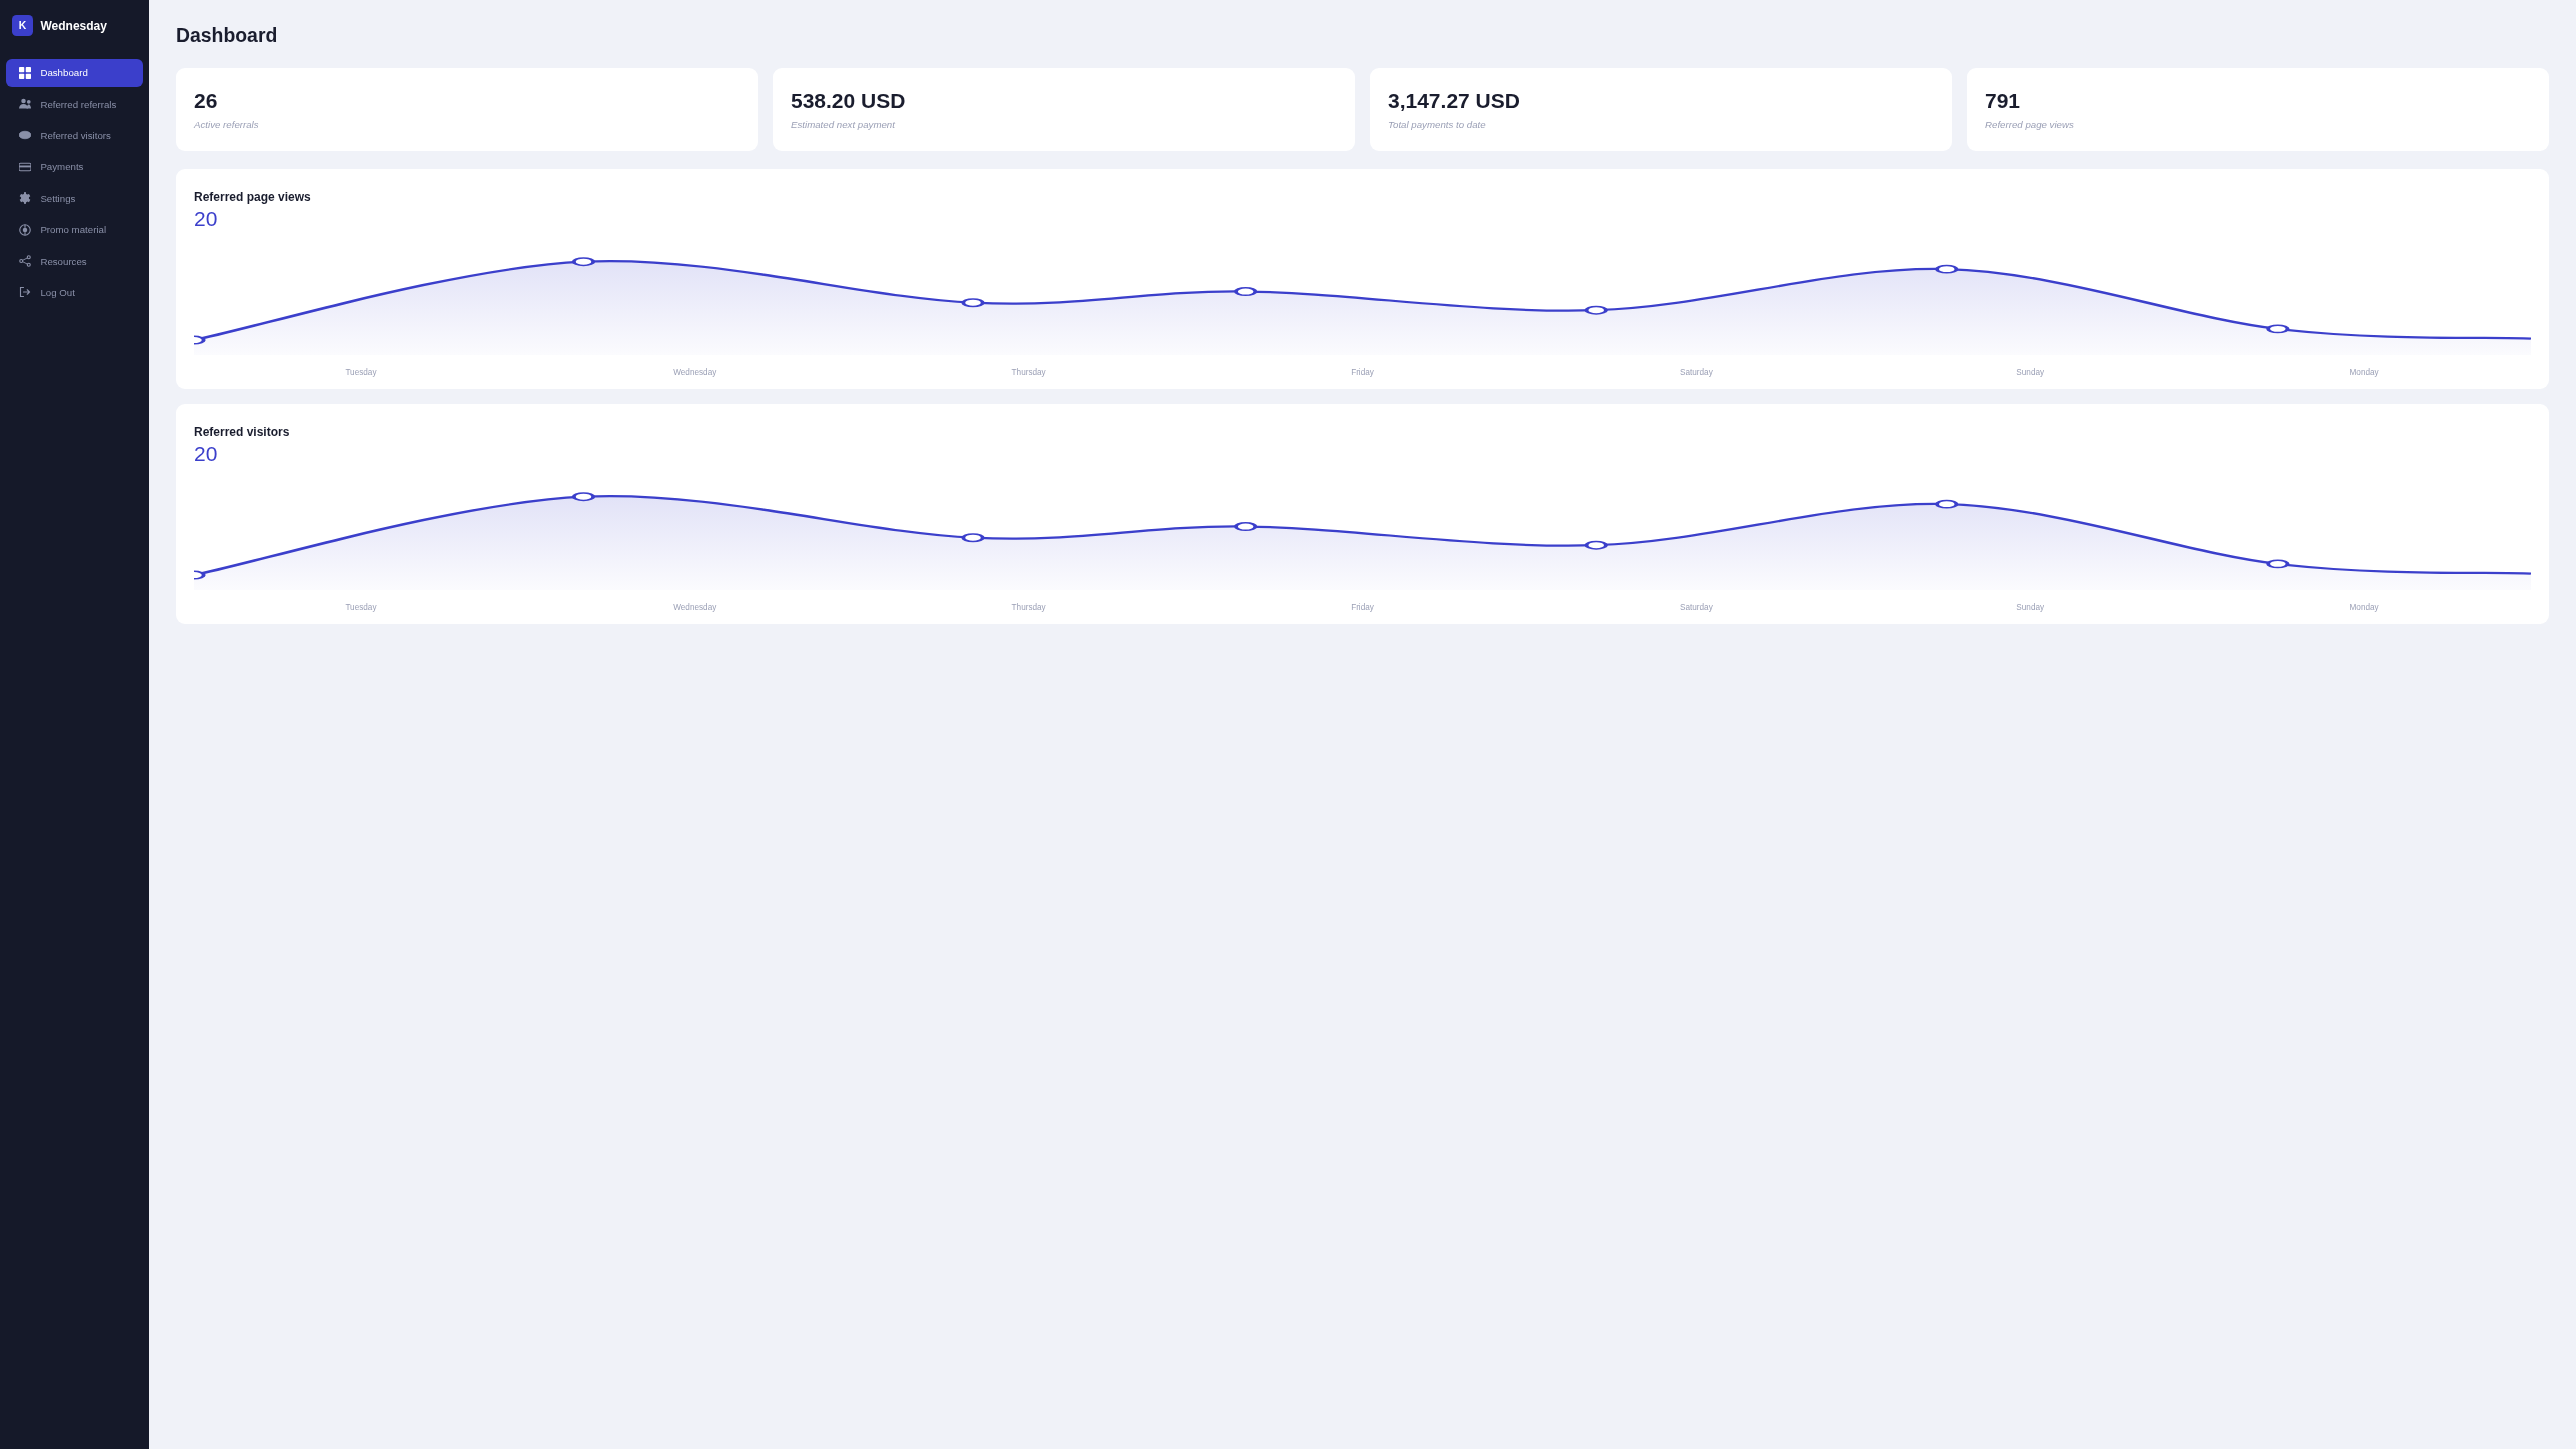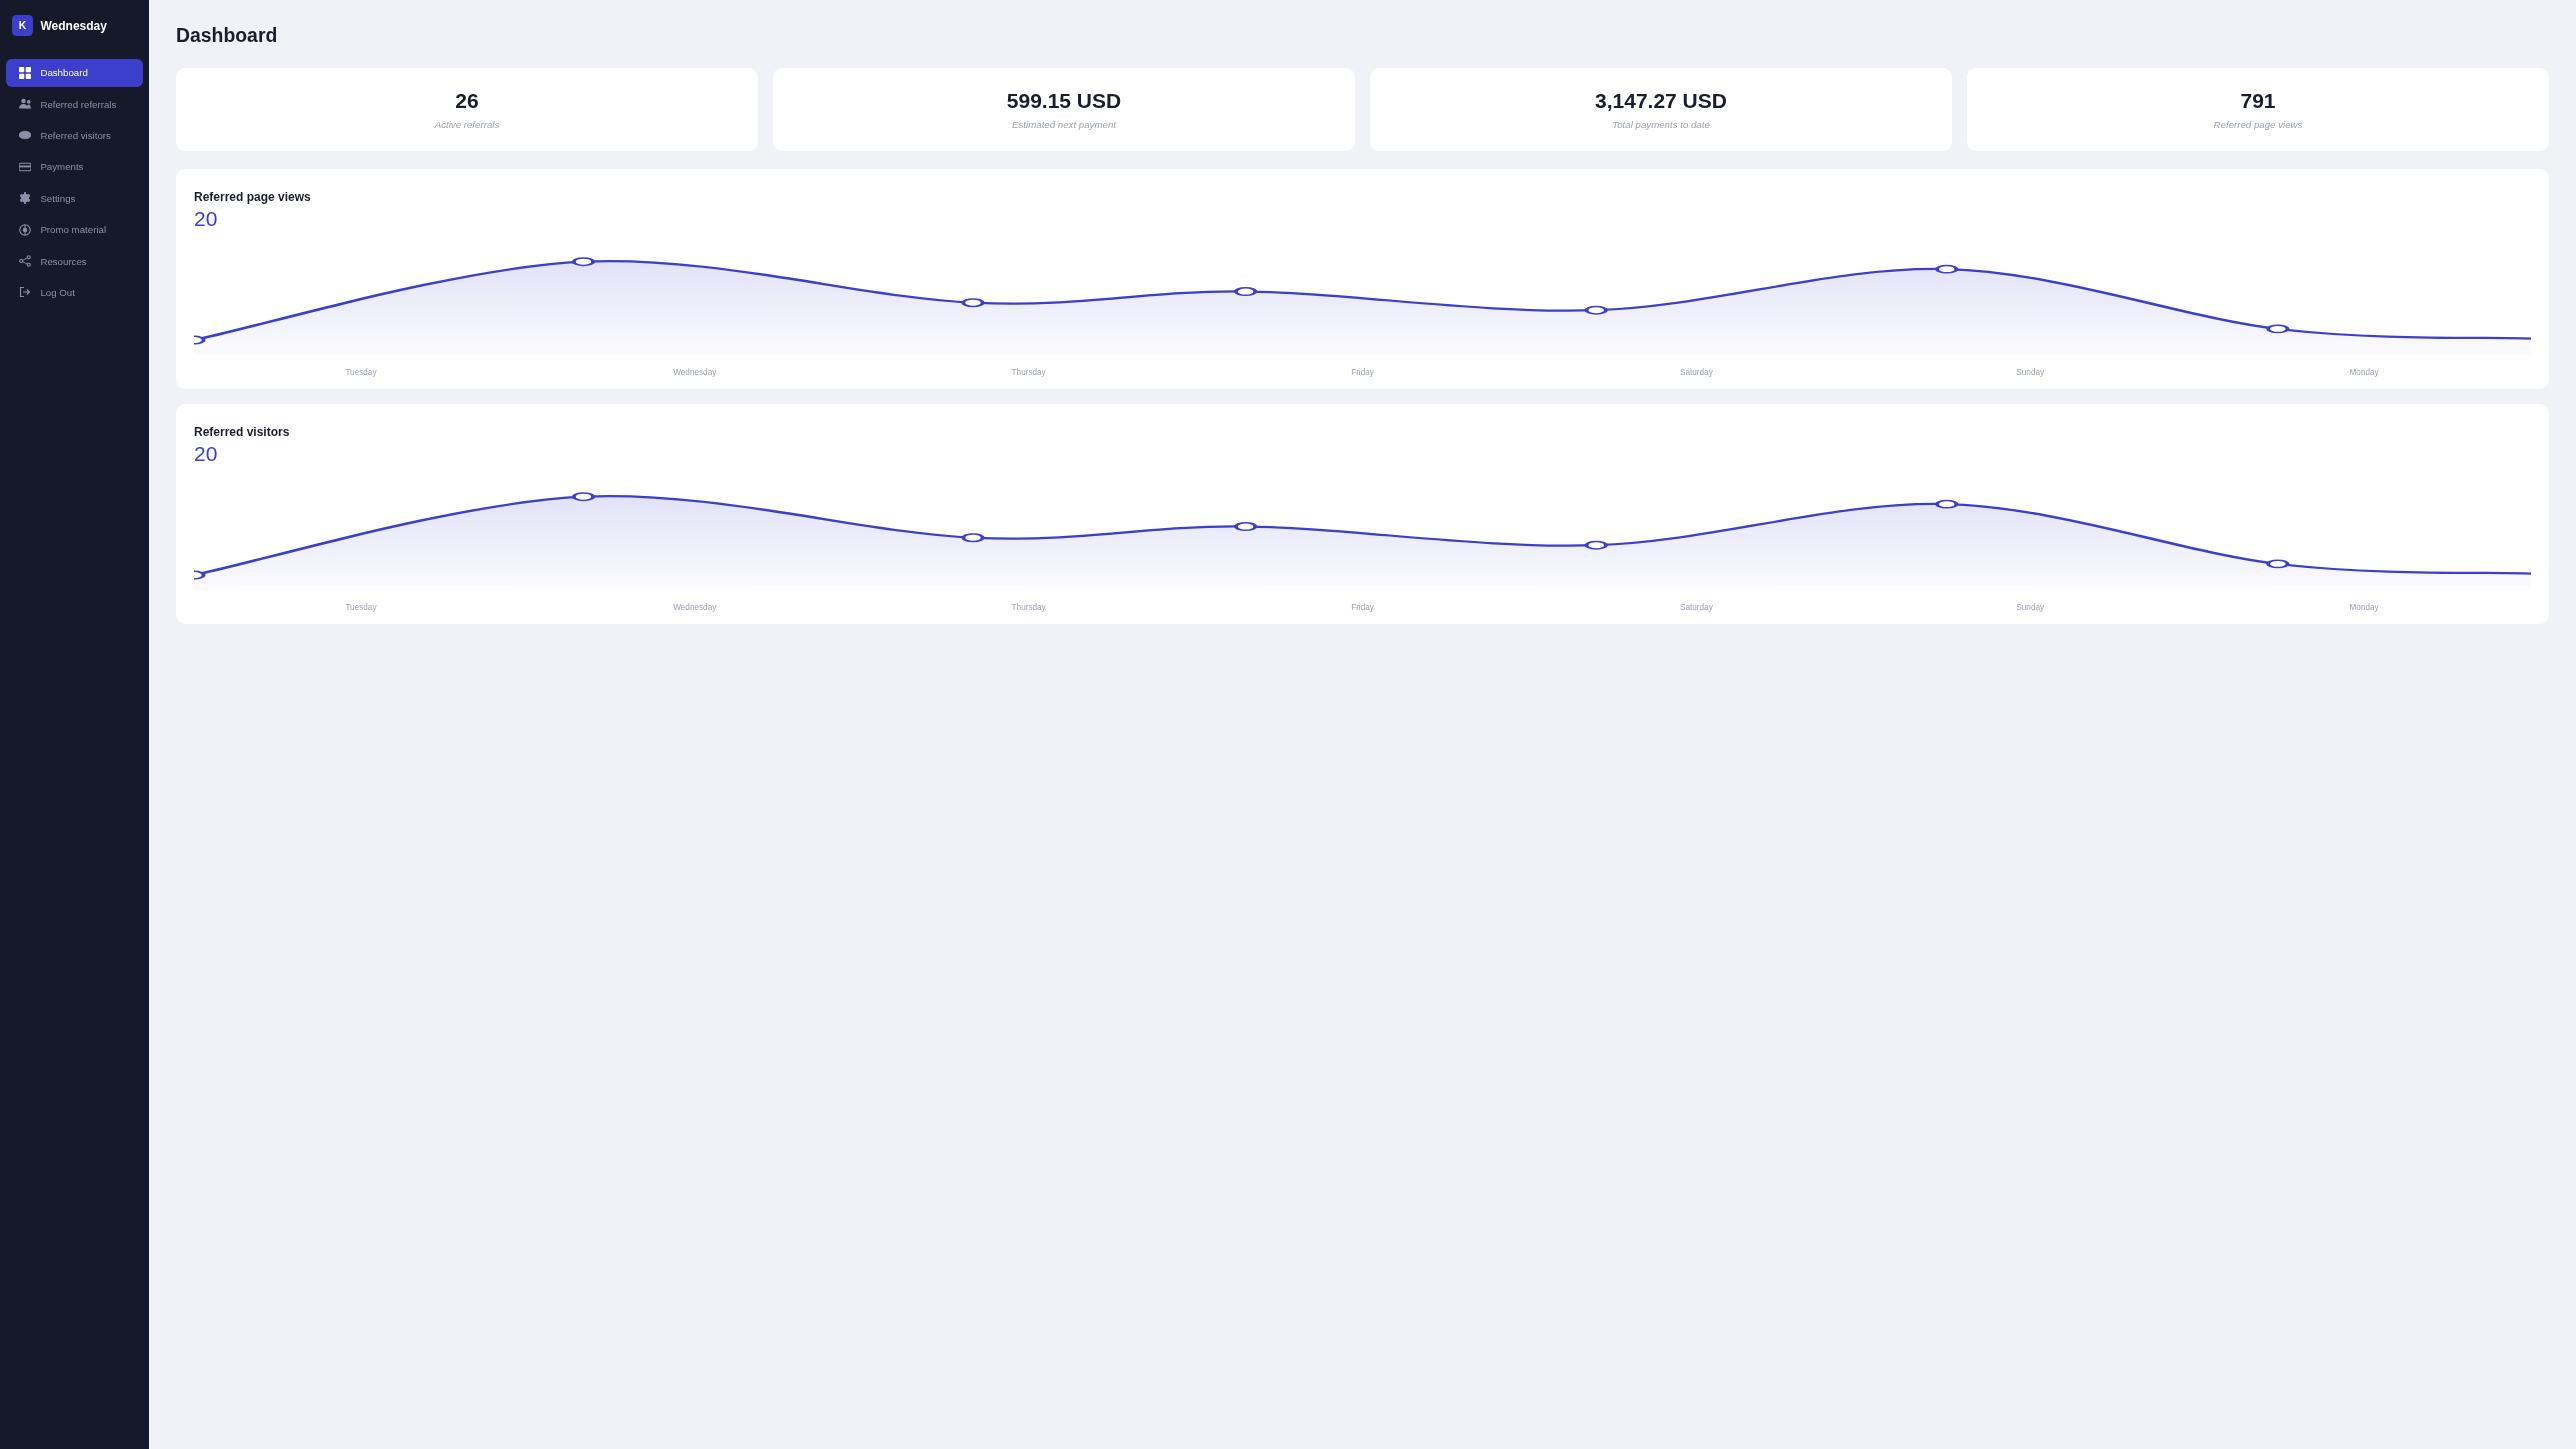--- a/index.html
+++ b/index.html
@@ -80,21 +80,20 @@
     .stats-grid {
       display: grid;
       grid-template-columns: repeat(4, 1fr);
       gap: 15px;
       margin-bottom: 18px;
     }
     .stat-card {
       background: #fff;
       border-radius: 9px;
       padding: 21px 18px;
-      text-align: center;
     }
     .stat-value {
       font-size: 21px;
       font-weight: 700;
       color: #1a1d2e;
       margin-bottom: 6px;
     }
     .stat-label {
       font-size: 9.7px;
       color: #9a9fb5;
@@ -232,21 +231,21 @@
 
 <main class="main">
   <h1 class="page-title">Dashboard</h1>
 
   <div class="stats-grid" id="stats-grid">
       <div class="stat-card">
         <div class="stat-value">26</div>
         <div class="stat-label">Active referrals</div>
       </div>
       <div class="stat-card">
-        <div class="stat-value">599.15 USD</div>
+        <div class="stat-value">538.20 USD</div>
         <div class="stat-label">Estimated next payment</div>
       </div>
       <div class="stat-card">
         <div class="stat-value">3,147.27 USD</div>
         <div class="stat-label">Total payments to date</div>
       </div>
       <div class="stat-card">
         <div class="stat-value">791</div>
         <div class="stat-label">Referred page views</div>
       </div>

